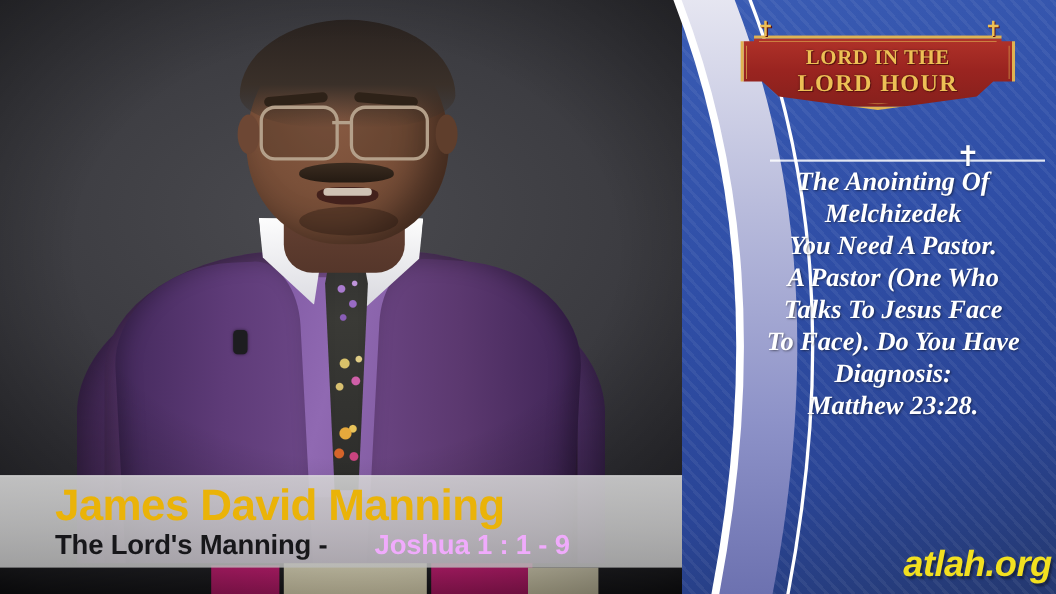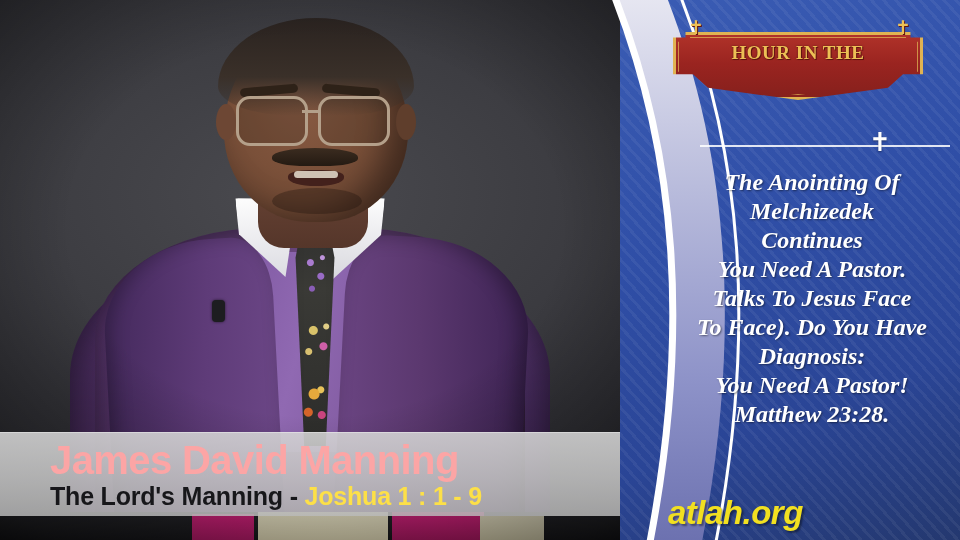--- a/index.html
+++ b/index.html
@@ -201,29 +201,29 @@
 
   
   #lower-third {
     position: absolute;
     left: 0; top: 432px; width: 620px; height: 84px;
     background: linear-gradient(180deg, rgba(214,214,214,.88) 0%, rgba(200,200,200,.86) 55%, rgba(186,186,186,.84) 100%);
     box-shadow: 0 1px 0 rgba(255,255,255,.35) inset;
   }
   #lt-name {
     position: absolute; left: 50px; top: 438px; width: 560px;
-    font-size: 40px; font-weight: bold; color: #fca5a5;
+    font-size: 40px; font-weight: bold; color: #eab308;
     letter-spacing: -.6px; white-space: nowrap;
   }
   #lt-sub {
     position: absolute; left: 50px; top: 482px; width: 560px;
     font-size: 25px; font-weight: bold; color: #17171a;
     letter-spacing: -.2px; white-space: nowrap;
   }
-  #lt-verse { color: #fde047; }
+  #lt-verse { color: #f0abfc; margin-left: 36px; }
 
   
   #arc-wrap {
     position: absolute; left: 0; top: 0; width: 960px; height: 540px;
     pointer-events: none;
   }
 
   
   #sidebar {
     position: absolute;
@@ -285,33 +285,33 @@
   }
   #rule-cross {
     position: absolute; left: 869px; top: 128px; width: 22px; height: 30px;
     color: #fff; font-size: 26px; line-height: 30px; text-align: center;
     font-family: "Liberation Serif", serif;
     text-shadow: 0 1px 2px rgba(0,0,0,.4);
   }
 
   
   #sidebar-text {
-    position: absolute; left: 668px; top: 168px; width: 288px;
+    position: absolute; left: 668px; top: 152px; width: 288px;
     text-align: center;
     font-family: "Liberation Serif", serif;
     font-style: italic; font-weight: bold;
     font-size: 24px; line-height: 29px;
     color: #ffffff;
     text-shadow: 1px 1px 2px rgba(0,0,0,.45);
   }
   #sidebar-text .ln { display: block; white-space: nowrap; }
 
   #site-url {
     position: absolute; left: 668px; top: 494px; width: 288px;
-    text-align: left;
+    text-align: right;
     font-size: 33px; font-weight: bold; font-style: italic;
     color: #f2e020;
     letter-spacing: -.5px;
     text-shadow: 2px 2px 2px rgba(0,0,0,.40);
   }
 </style>
 </head>
 <body>
 
 <div id="stage">
@@ -375,37 +375,37 @@
 
       <path d="M 612 -10 C 676 150, 692 330, 648 552" stroke="#ffffff" stroke-width="7" fill="none"></path>
 
       <path d="M 678 -10 C 742 150, 758 330, 714 552" stroke="#ffffff" stroke-width="3" fill="none"></path>
     </svg>
   </div>
 
   <div id="banner">
     <div id="banner-shape"></div>
     <div id="banner-inner"></div>
-    <div id="banner-l1">HOUR IN THE</div>
+    <div id="banner-l1">LORD IN THE</div>
+    <div id="banner-l2">LORD HOUR</div>
   </div>
   <div class="banner-cross" id="cross-left">✝</div>
   <div class="banner-cross" id="cross-right">✝</div>
 
   <div id="rule-line"></div>
   <div id="rule-cross">✝</div>
 
   <div id="sidebar-text">
       <span class="ln">The Anointing Of</span>
       <span class="ln">Melchizedek</span>
-      <span class="ln">Continues</span>
       <span class="ln">You Need A Pastor.</span>
+      <span class="ln">A Pastor (One Who</span>
       <span class="ln">Talks To Jesus Face</span>
       <span class="ln">To Face). Do You Have</span>
       <span class="ln">Diagnosis:</span>
-      <span class="ln">You Need A Pastor!</span>
       <span class="ln">Matthew 23:28.</span>
     </div>
 
   <div id="site-url">atlah.org</div>
 
   <div id="lower-third"></div>
   <div id="lt-name">James David Manning</div>
   <div id="lt-sub">
     <span>The Lord's Manning - </span><span id="lt-verse">Joshua 1 : 1 - 9</span>
   </div>

